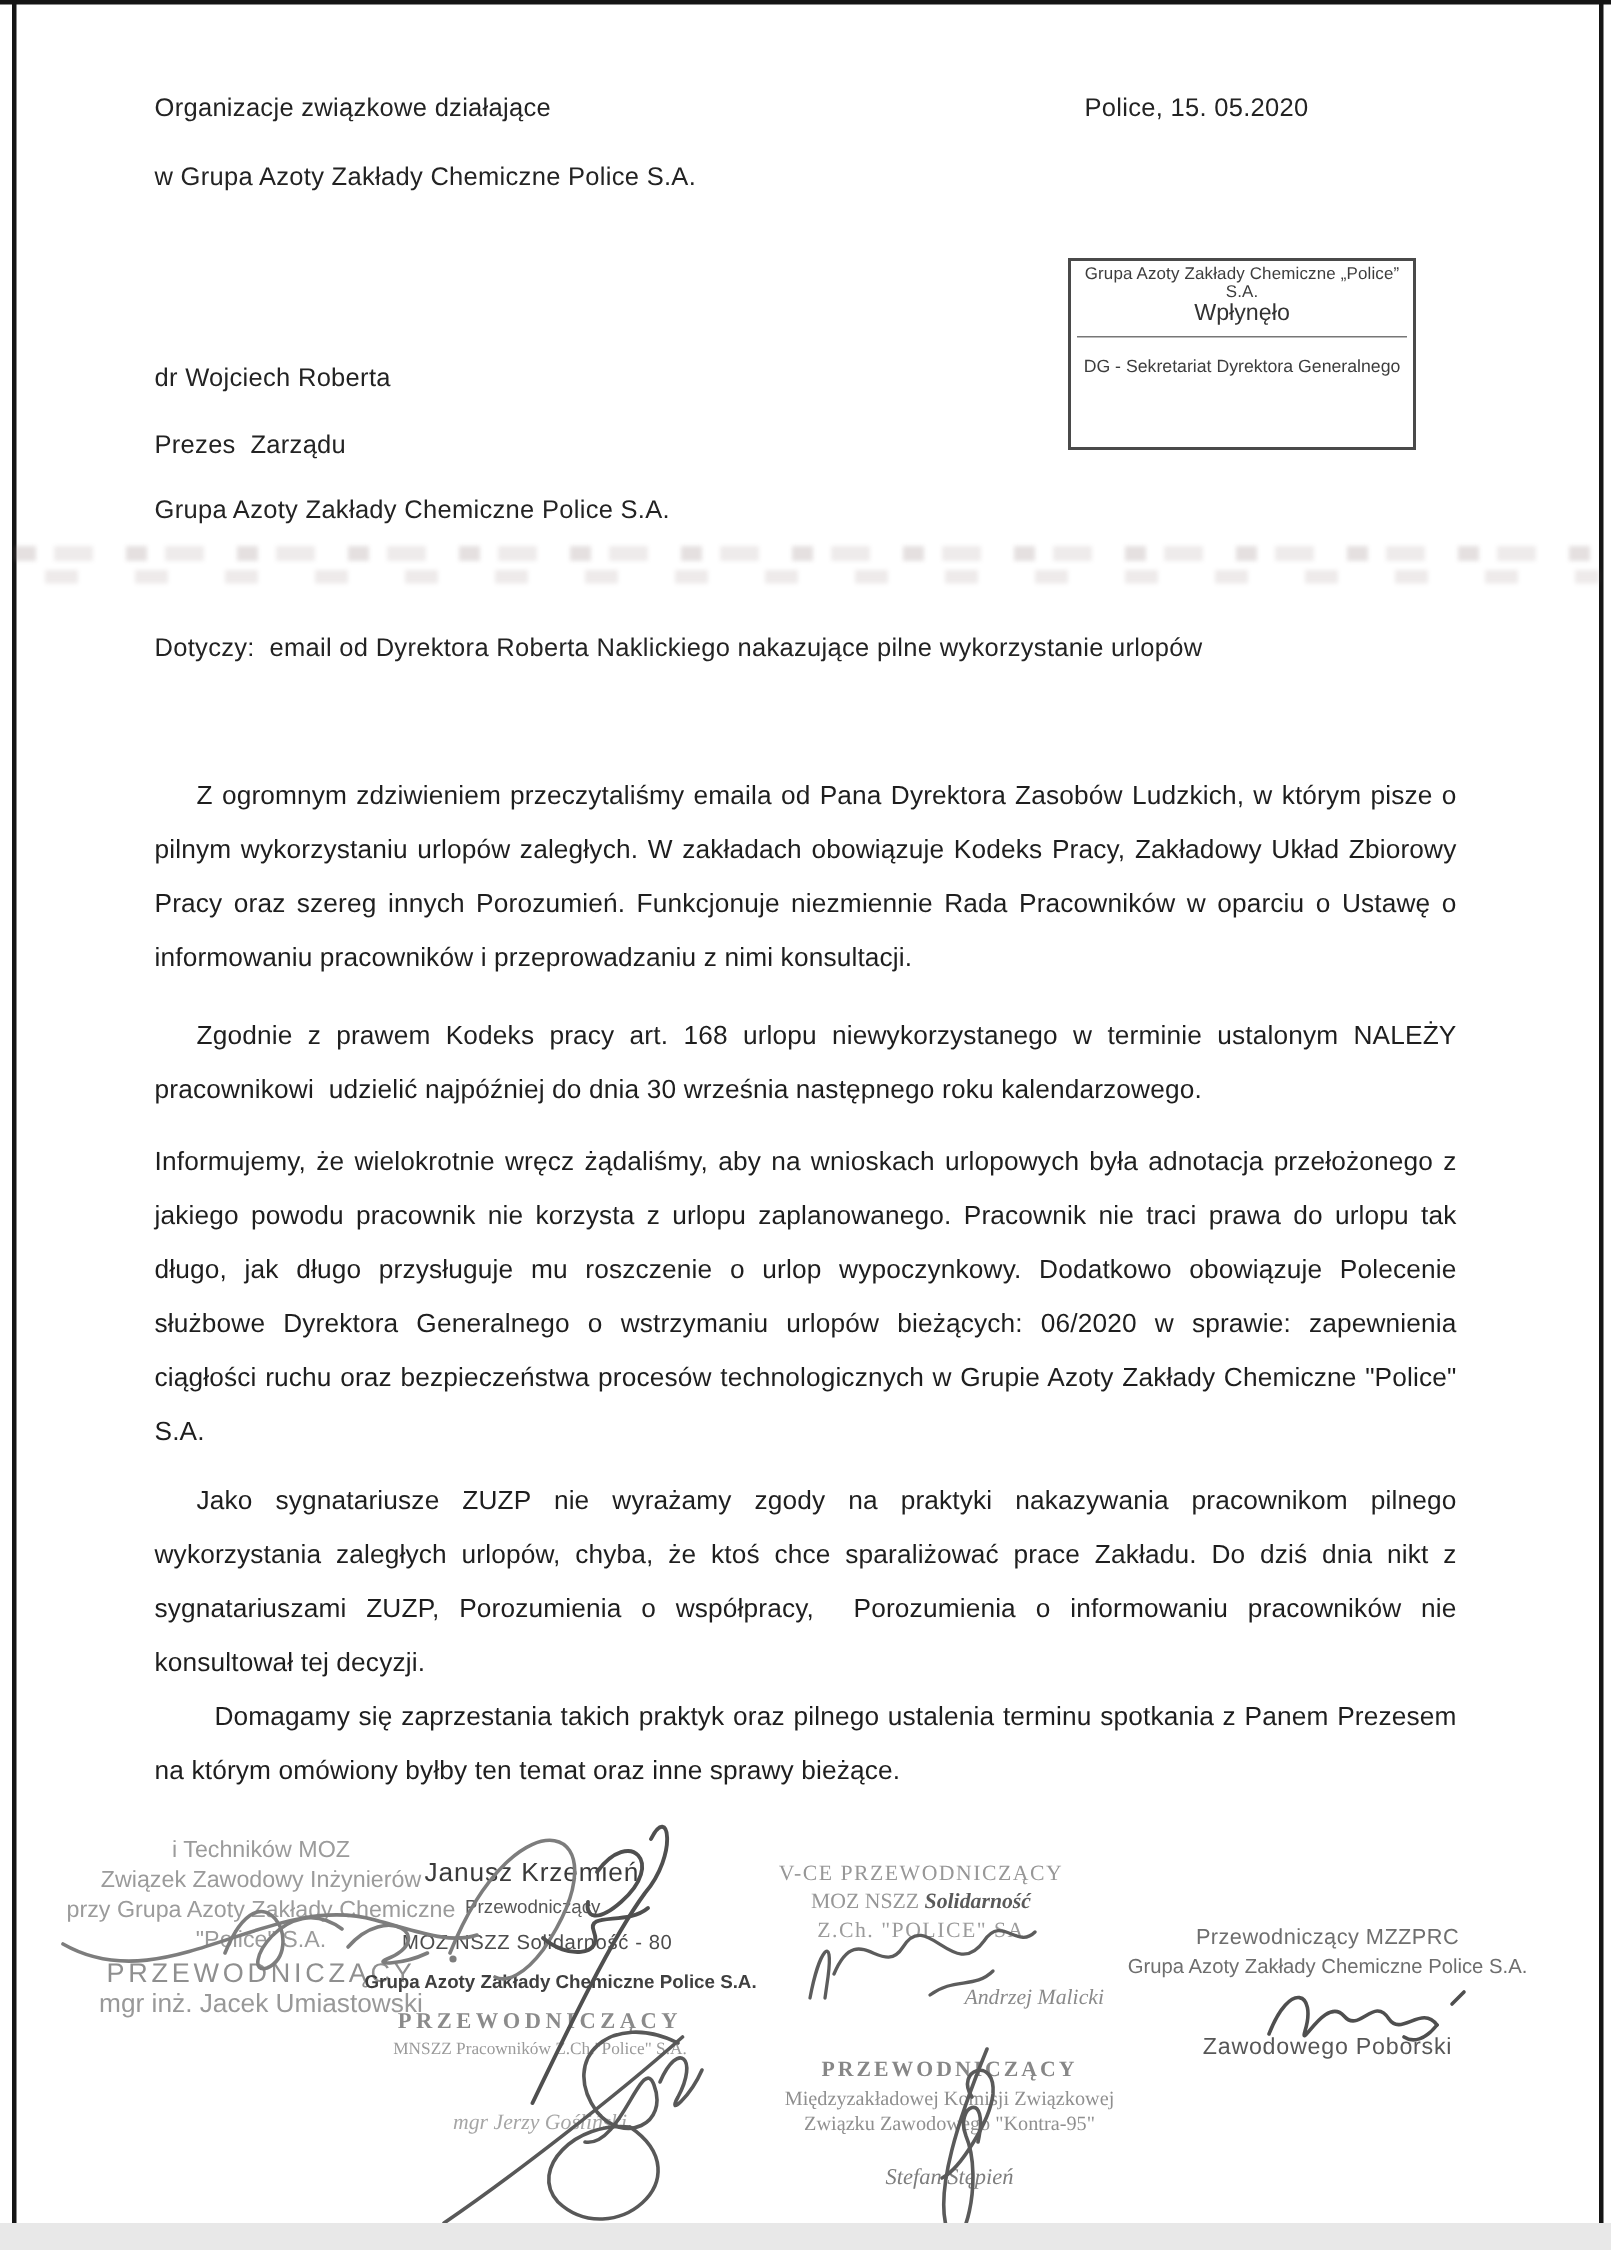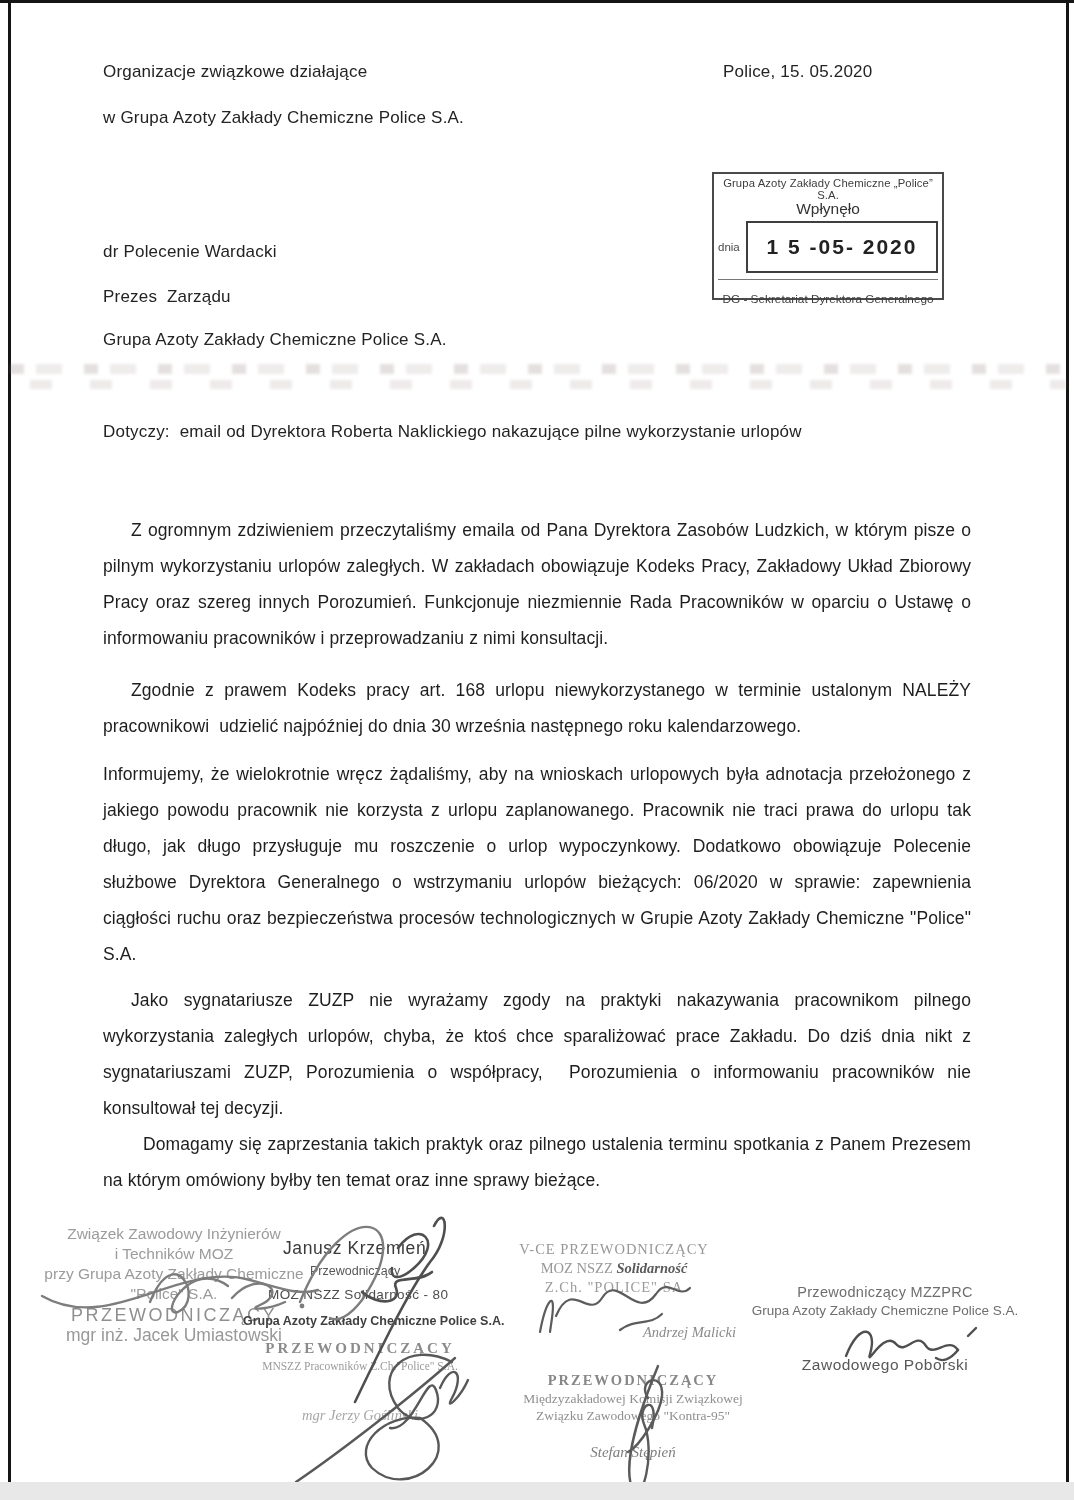--- a/index.html
+++ b/index.html
@@ -88,48 +88,44 @@
   <div class="edge edge-left"></div>
   <div class="edge edge-right"></div>
 
   <div class="abs typed" style="left:103px;top:62px;">Organizacje związkowe działające</div>
   <div class="abs typed" style="left:723px;top:62px;">Police, 15. 05.2020</div>
   <div class="abs typed" style="left:103px;top:108px;">w Grupa Azoty Zakłady Chemiczne Police S.A.</div>
 
   <div class="stamp">
     <div class="stamp-company">Grupa Azoty Zakłady Chemiczne „Police” S.A.</div>
     <div class="stamp-received">Wpłynęło</div>
-    <div class="stamp-daterow">
-      <div class="stamp-dnia">dnia</div>
-      <div class="stamp-datebox">1 5 -05- 2020</div>
-    </div>
     <div class="stamp-dept">DG - Sekretariat Dyrektora Generalnego</div>
   </div>
 
-  <div class="abs typed" style="left:103px;top:242px;">dr Polecenie Wardacki</div>
+  <div class="abs typed" style="left:103px;top:242px;">dr Wojciech Roberta</div>
   <div class="abs typed" style="left:103px;top:287px;white-space:pre;">Prezes  Zarządu</div>
   <div class="abs typed" style="left:103px;top:330px;">Grupa Azoty Zakłady Chemiczne Police S.A.</div>
 
   <div class="bleed"></div>
 
   <div class="abs typed" style="left:103px;top:422px;">
     <span>Dotyczy:</span>&nbsp;&nbsp;<span>email od Dyrektora Roberta Naklickiego nakazujące pilne wykorzystanie urlopów</span>
   </div>
 
   <article class="body-text">
     <p class="p1">Z ogromnym zdziwieniem przeczytaliśmy emaila od Pana Dyrektora Zasobów Ludzkich, w którym pisze o pilnym wykorzystaniu urlopów zaległych. W zakładach obowiązuje Kodeks Pracy, Zakładowy Układ Zbiorowy Pracy oraz szereg innych Porozumień. Funkcjonuje niezmiennie Rada Pracowników w oparciu o Ustawę o informowaniu pracowników i przeprowadzaniu z nimi konsultacji.</p>
     <p class="p2">Zgodnie z prawem Kodeks pracy art. 168 urlopu niewykorzystanego w terminie ustalonym NALEŻY pracownikowi  udzielić najpóźniej do dnia 30 września następnego roku kalendarzowego.</p>
     <p class="p3">Informujemy, że wielokrotnie wręcz żądaliśmy, aby na wnioskach urlopowych była adnotacja przełożonego z jakiego powodu pracownik nie korzysta z urlopu zaplanowanego. Pracownik nie traci prawa do urlopu tak długo, jak długo przysługuje mu roszczenie o urlop wypoczynkowy. Dodatkowo obowiązuje Polecenie służbowe Dyrektora Generalnego o wstrzymaniu urlopów bieżących: 06/2020 w sprawie: zapewnienia ciągłości ruchu oraz bezpieczeństwa procesów technologicznych w Grupie Azoty Zakłady Chemiczne "Police" S.A.</p>
     <p class="p4">Jako sygnatariusze ZUZP nie wyrażamy zgody na praktyki nakazywania pracownikom pilnego wykorzystania zaległych urlopów, chyba, że ktoś chce sparaliżować prace Zakładu. Do dziś dnia nikt z sygnatariuszami ZUZP, Porozumienia o współpracy,  Porozumienia o informowaniu pracowników nie konsultował tej decyzji.</p>
     <p class="p5">Domagamy się zaprzestania takich praktyk oraz pilnego ustalenia terminu spotkania z Panem Prezesem na którym omówiony byłby ten temat oraz inne sprawy bieżące.</p>
   </article>
 
   <div class="sig sig-left faintsans">
+    <div>i Techników MOZ</div>
     <div>Związek Zawodowy Inżynierów</div>
-    <div>i Techników MOZ</div>
     <div>przy Grupa Azoty Zakłady Chemiczne</div>
     <div>"Police" S.A.</div>
     <div class="caps">PRZEWODNICZĄCY</div>
     <div class="name">mgr inż. Jacek Umiastowski</div>
   </div>
 
   <div class="lbl" style="left:283px;top:1238px;font-size:17.5px;color:#3a3a3a;letter-spacing:.6px;">Janusz Krzemień</div>
   <div class="lbl" style="left:310px;top:1264px;font-size:12.5px;color:#565656;">Przewodniczący</div>
   <div class="lbl" style="left:268px;top:1287px;font-size:13.5px;color:#4c4c4c;letter-spacing:.4px;">MOZ NSZZ Solidarność - 80</div>
   <div class="lbl" style="left:243px;top:1314px;font-size:12.5px;font-weight:bold;color:#3f3f3f;">Grupa Azoty Zakłady Chemiczne Police S.A.</div>

